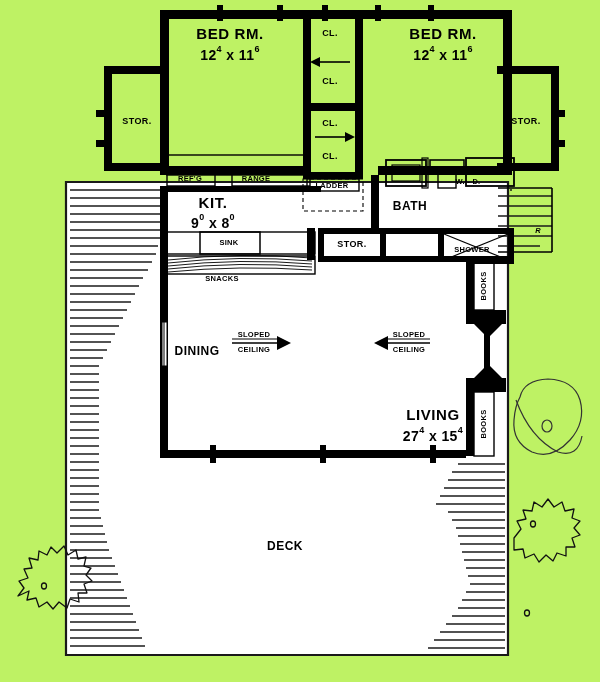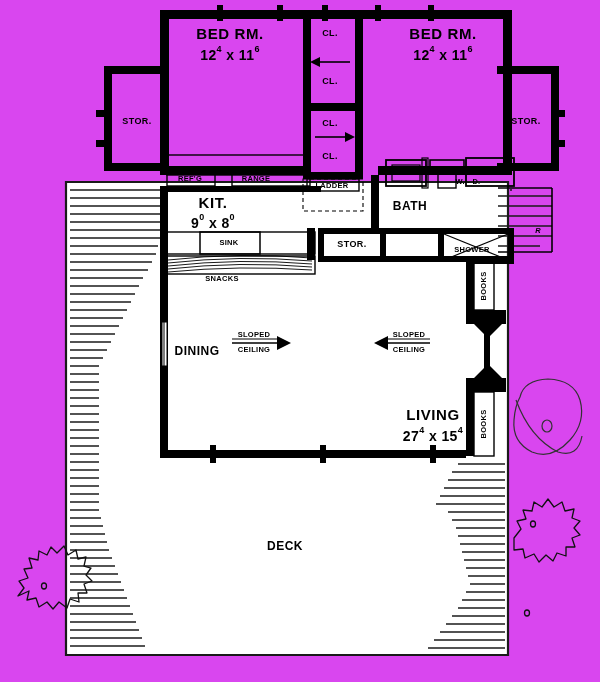--- a/index.html
+++ b/index.html
@@ -11,21 +11,21 @@
   body {
     font-family: "Liberation Sans", sans-serif;
     width: 600px;
     height: 682px;
     overflow: hidden;
   }
   #plan-root {
     position: relative;
     width: 600px;
     height: 682px;
-    background: #d946ef;
+    background: #bef264;
   }
   svg#plan-svg {
     position: absolute;
     left: 0;
     top: 0;
     width: 600px;
     height: 682px;
     display: block;
   }
   .wall { fill: #000000; }

